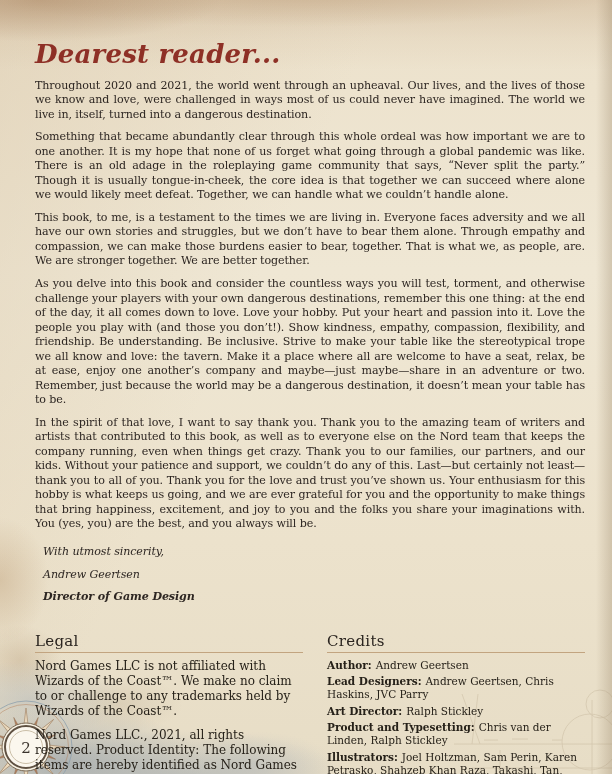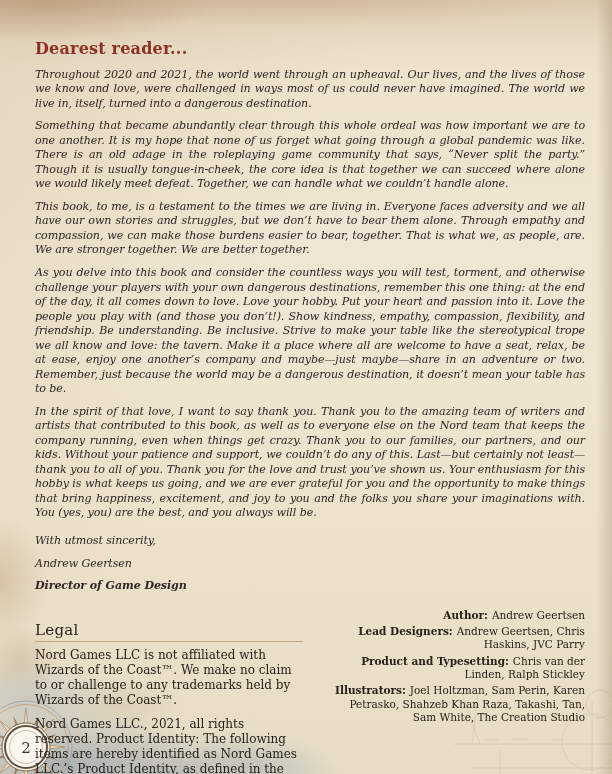--- a/index.html
+++ b/index.html
@@ -40,40 +40,40 @@
       radial-gradient(ellipse 110px 45px at 255px 120px, rgba(168,177,186,.32), rgba(0,0,0,0) 72%),
       radial-gradient(ellipse 90px 40px at 120px 60px,  rgba(186,171,146,.30), rgba(0,0,0,0) 70%);
   }
   .sketch-br{position:absolute;right:0;bottom:0;pointer-events:none;opacity:.5;}
   
   .compass{position:absolute;left:-24px;bottom:-23px;}
   .page-num{font-family:"DejaVu Serif",serif;font-size:15px;fill:#3a332c;}
   
   .content{position:relative;padding:40px 27px 0 35px;}
   .letter-heading{
-    font-size:16px;line-height:1.1;font-weight:bold;
+    font-size:26px;line-height:1.1;font-style:italic;font-weight:bold;
     color:#8e3026;margin:0 0 10px 0;letter-spacing:.2px;
   }
   .letter p{
     font-size:11.1px;line-height:1.31;margin:0 0 8px 0;
-    font-style:italic;color:#2d2622;text-align:justify;letter-spacing:-.1px;
+    color:#2d2622;text-align:justify;letter-spacing:-.1px;
   }
-  .closing-block{text-align:right;margin:13px 0 0 0;}
+  .closing-block{text-align:right;margin:13px 0 0 8px;}
   .closing{font-size:11.1px;font-style:italic;color:#2d2622;margin:0;}
   .signature{font-size:17px;font-style:italic;color:#a23a2b;margin:6px 0 0 0;letter-spacing:.3px;}
   .sig-title{font-size:10.6px;font-style:italic;font-weight:bold;color:#2d2622;margin:3px 0 0 0;}
   .columns{display:flex;gap:24px;margin-top:15px;}
   .col-legal{width:268px;flex:none;}
   .col-credits{flex:1;min-width:0;}
   .section-heading{
     font-size:15px;font-weight:normal;color:#2a241f;margin:12px 0 6px 0;
     border-bottom:1px solid #c2a480;padding-bottom:2px;letter-spacing:.3px;
   }
   .col-legal p{font-size:12px;line-height:1.27;color:#262119;margin:0 0 8px 0;}
-  .credits-entry{font-size:10.5px;line-height:1.27;color:#262119;margin:0 0 3px 0;text-align:right;}
+  .credits-entry{font-size:10.5px;line-height:1.27;color:#262119;margin:0 0 3px 0;}
   .cr-label{font-weight:bold;margin-right:4px;}
   .cr-label:empty{margin-right:0;}
 </style>
 </head>
 <body>
 
 <div class="page">
 
   <div class="wash-top"></div>
   <div class="band-right"></div>
@@ -145,22 +145,24 @@
 
     <div class="columns">
 
       <div class="col-legal">
         <h2 class="section-heading">Legal</h2>
         <p>Nord Games LLC is not affiliated with Wizards of the Coast™. We make no claim to or challenge to any trademarks held by Wizards of the Coast™.</p>
         <p>Nord Games LLC., 2021, all rights reserved. Product Identity: The following items are hereby identified as Nord Games LLC.’s Product Identity, as defined in the Open Game License version 1.0a, Section 1(e), and are not Open Game Content: product and product line names, logos and identifying marks including trade dress; artifacts; creatures; characters; stories, storylines, plots, thematic elements, dialogue, incidents, language, artwork, symbols, designs, depictions, likenesses, formats, poses, concepts, themes and graphic, photographic and other visual or audio representations; names and descriptions of characters, spells, enchantments, personalities, teams, personas, likenesses and special abilities; places, locations, environments, creatures, equipment, magical or supernatural abilities or effects, logos, symbols, or graphic designs; and any other trademark or registered trademark clearly identified as Product Identity. Previously released Open Game Content is excluded from the above list.</p>
       </div>
 
       <div class="col-credits">
+        <h2 class="section-heading">Credits</h2>
         <div class="credits-entry"><span class="cr-label">Author:</span><span>Andrew Geertsen</span></div>
         <div class="credits-entry"><span class="cr-label">Lead Designers:</span><span>Andrew Geertsen, Chris Haskins, JVC Parry</span></div>
+        <div class="credits-entry"><span class="cr-label">Art Director:</span><span>Ralph Stickley</span></div>
         <div class="credits-entry"><span class="cr-label">Product and Typesetting:</span><span>Chris van der Linden, Ralph Stickley</span></div>
         <div class="credits-entry"><span class="cr-label">Illustrators:</span><span>Joel Holtzman, Sam Perin, Karen Petrasko, Shahzeb Khan Raza, Takashi, Tan, Sam White, The Creation Studio</span></div>
 
       </div>
 
     </div>
   </div>
 </div>
 
 </body></html>

